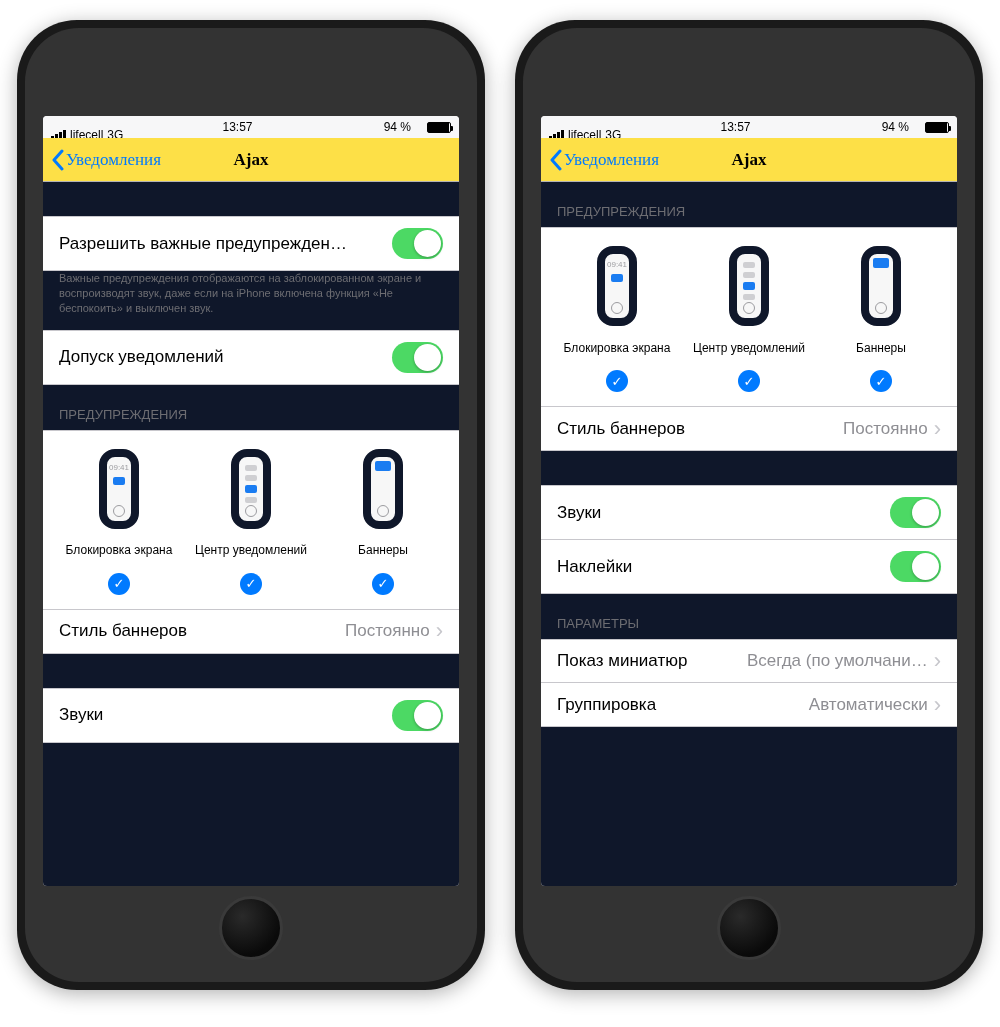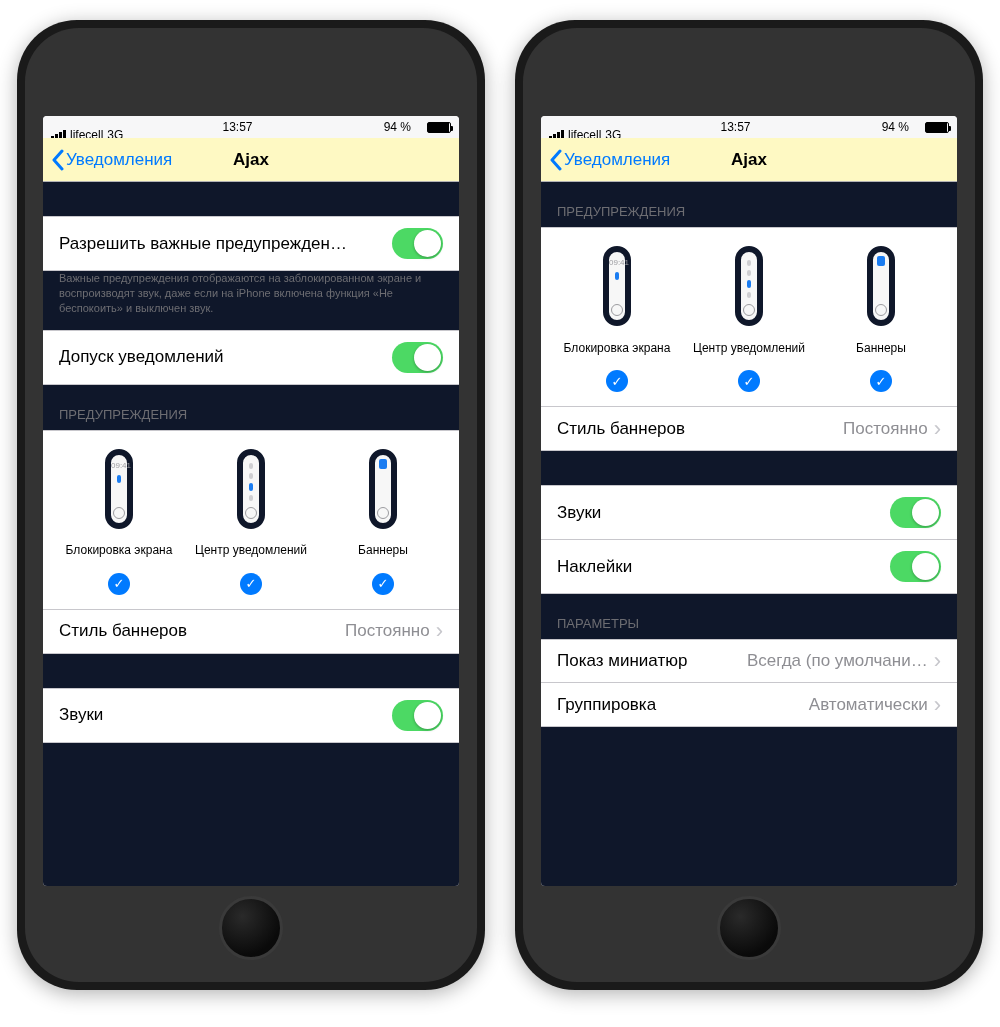--- a/index.html
+++ b/index.html
@@ -92,26 +92,27 @@
   .signal span:nth-child(1){height:4px}.signal span:nth-child(2){height:6px}.signal span:nth-child(3){height:8px}.signal span:nth-child(4){height:10px}
   .battery {
     width: 24px; height: 11px; border: 1px solid #000; border-radius: 2px; position: relative;
   }
   .battery::after { content:''; position:absolute; right:-3px; top:3px; width:2px; height:5px; background:#000; border-radius:0 1px 1px 0;}
   .battery-fill { background:#000; height:100%; width:94%; }
 
   
   .nav-bar {
     height: 44px;
-    background: #fef9c3;
+    background: #fde047;
     border-bottom: 1px solid #b2b2b4;
     display: flex;
     align-items: center;
     position: relative;
     padding: 0 8px;
+    font-family: Liberation Serif, serif;
   }
   .back-link {
     color: #007aff;
     font-size: 17px;
     display: flex;
     align-items: center;
     gap: 2px;
   }
   .nav-title {
     position: absolute;
@@ -175,21 +176,21 @@
     border-top: .5px solid #c8c7cc;
     border-bottom: .5px solid #c8c7cc;
     display: flex;
     justify-content: space-around;
     text-align: center;
     font-size: 12px;
     color: #000;
   }
   .alert-opt { flex: 1; display: flex; flex-direction: column; align-items: center; gap: 8px; }
   .mini-phone {
-    width: 28px; height: 80px; background: #f7f7f7; border: 6px solid #0f172a; border-radius: 16px; position: relative;
+    width: 40px; height: 80px; background: #f7f7f7; border: 8px solid #0f172a; border-radius: 16px; position: relative;
   }
   .mini-phone::after {
     content:''; position:absolute; bottom:4px; left:50%; transform:translateX(-50%); width:10px; height:10px; border:1.5px solid #9c9ca0; border-radius:50%;
   }
   .mp-lock::before {
     content:''; position:absolute; top:20px; left:6px; right:6px; height:8px; background:#1a7cf1; border-radius:2px;
   }
   .mp-lock .time { position:absolute; top:6px; left:0; right:0; font-size:8px; color:#9c9ca0; text-align:center; }
   .mp-center .l { position:absolute; left:6px; right:6px; height:6px; background:#cfcfd2; border-radius:2px; }
   .mp-center .l1{top:8px}.mp-center .l2{top:18px}.mp-center .l3{top:40px}

